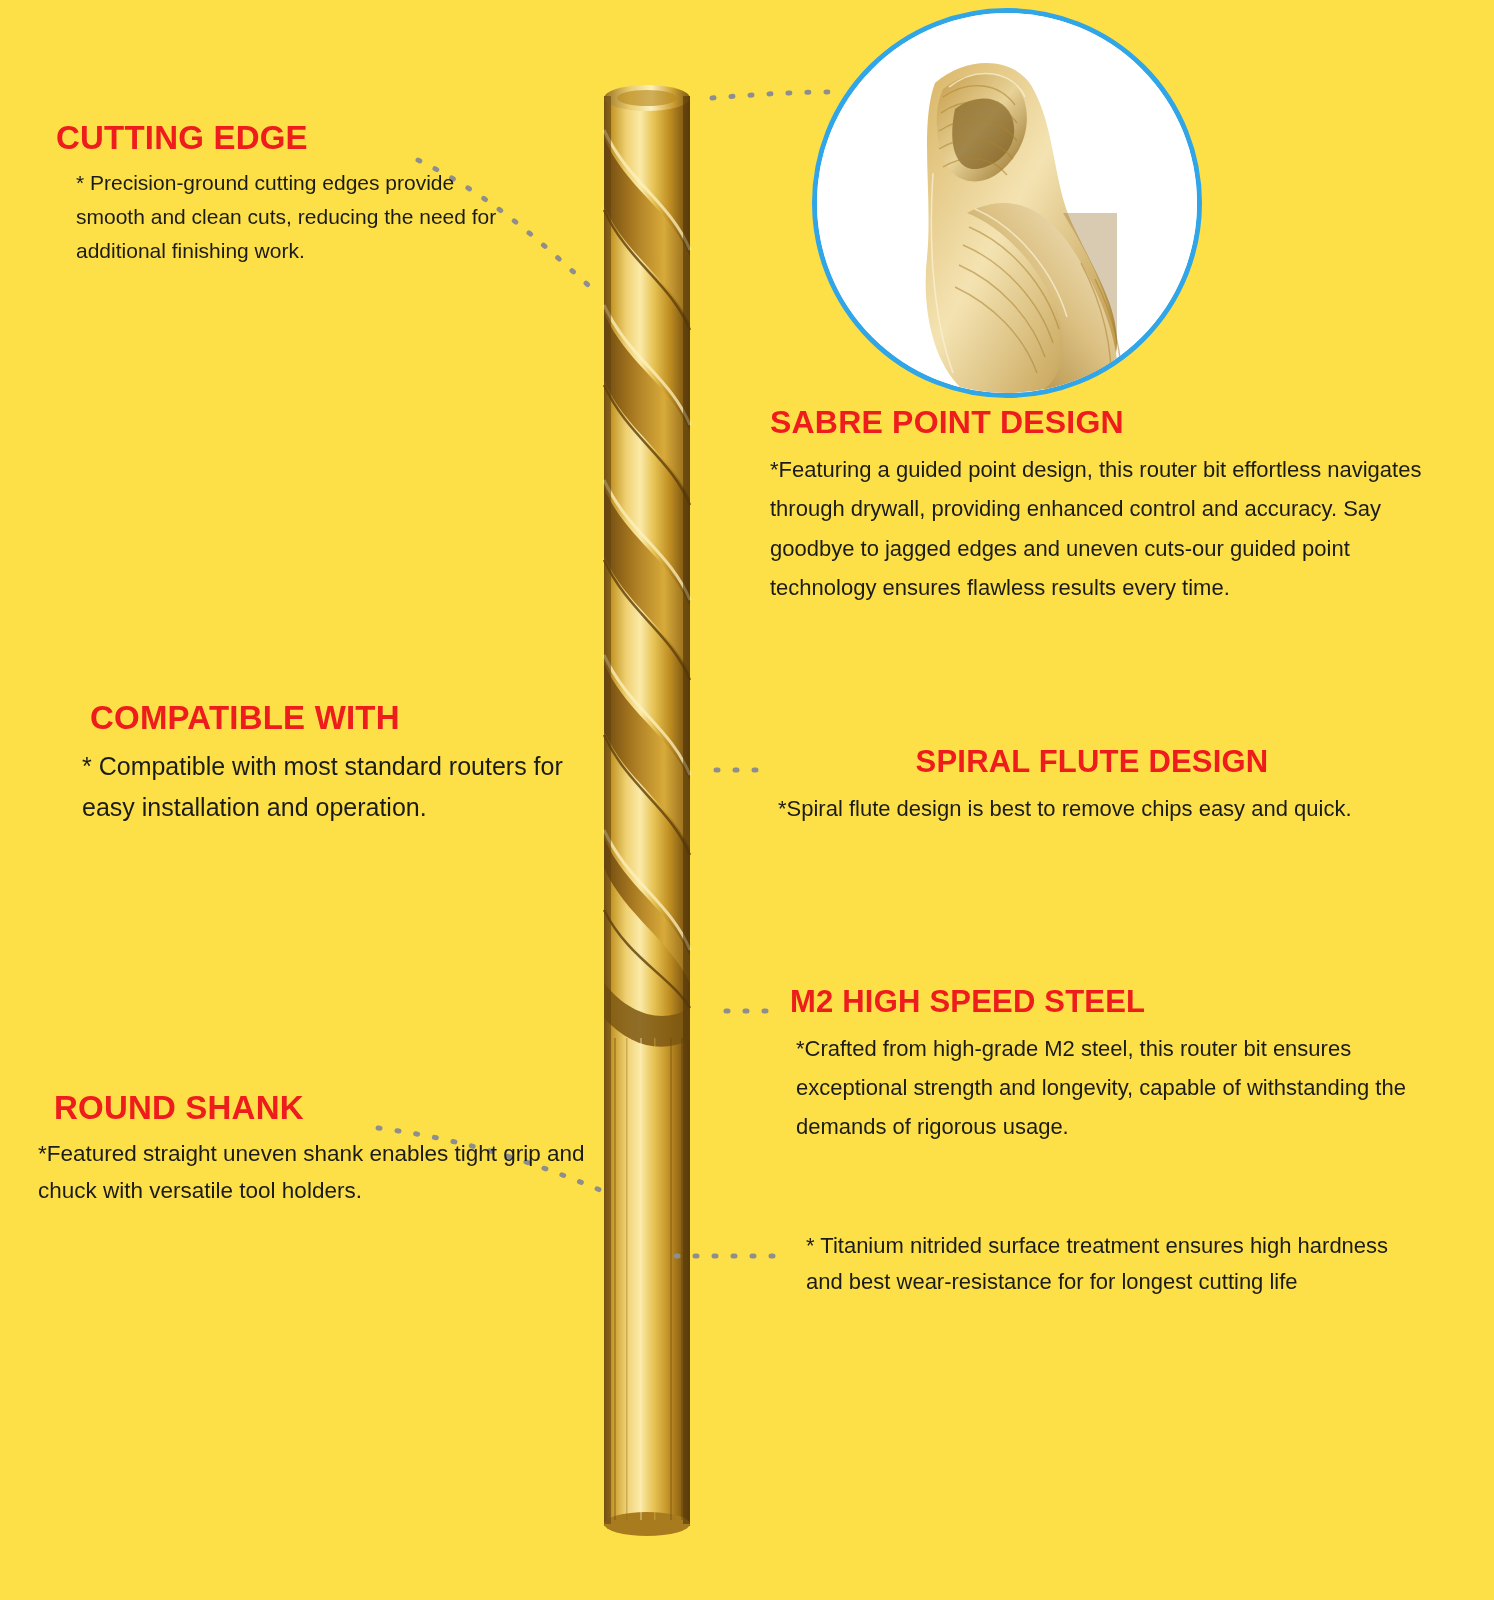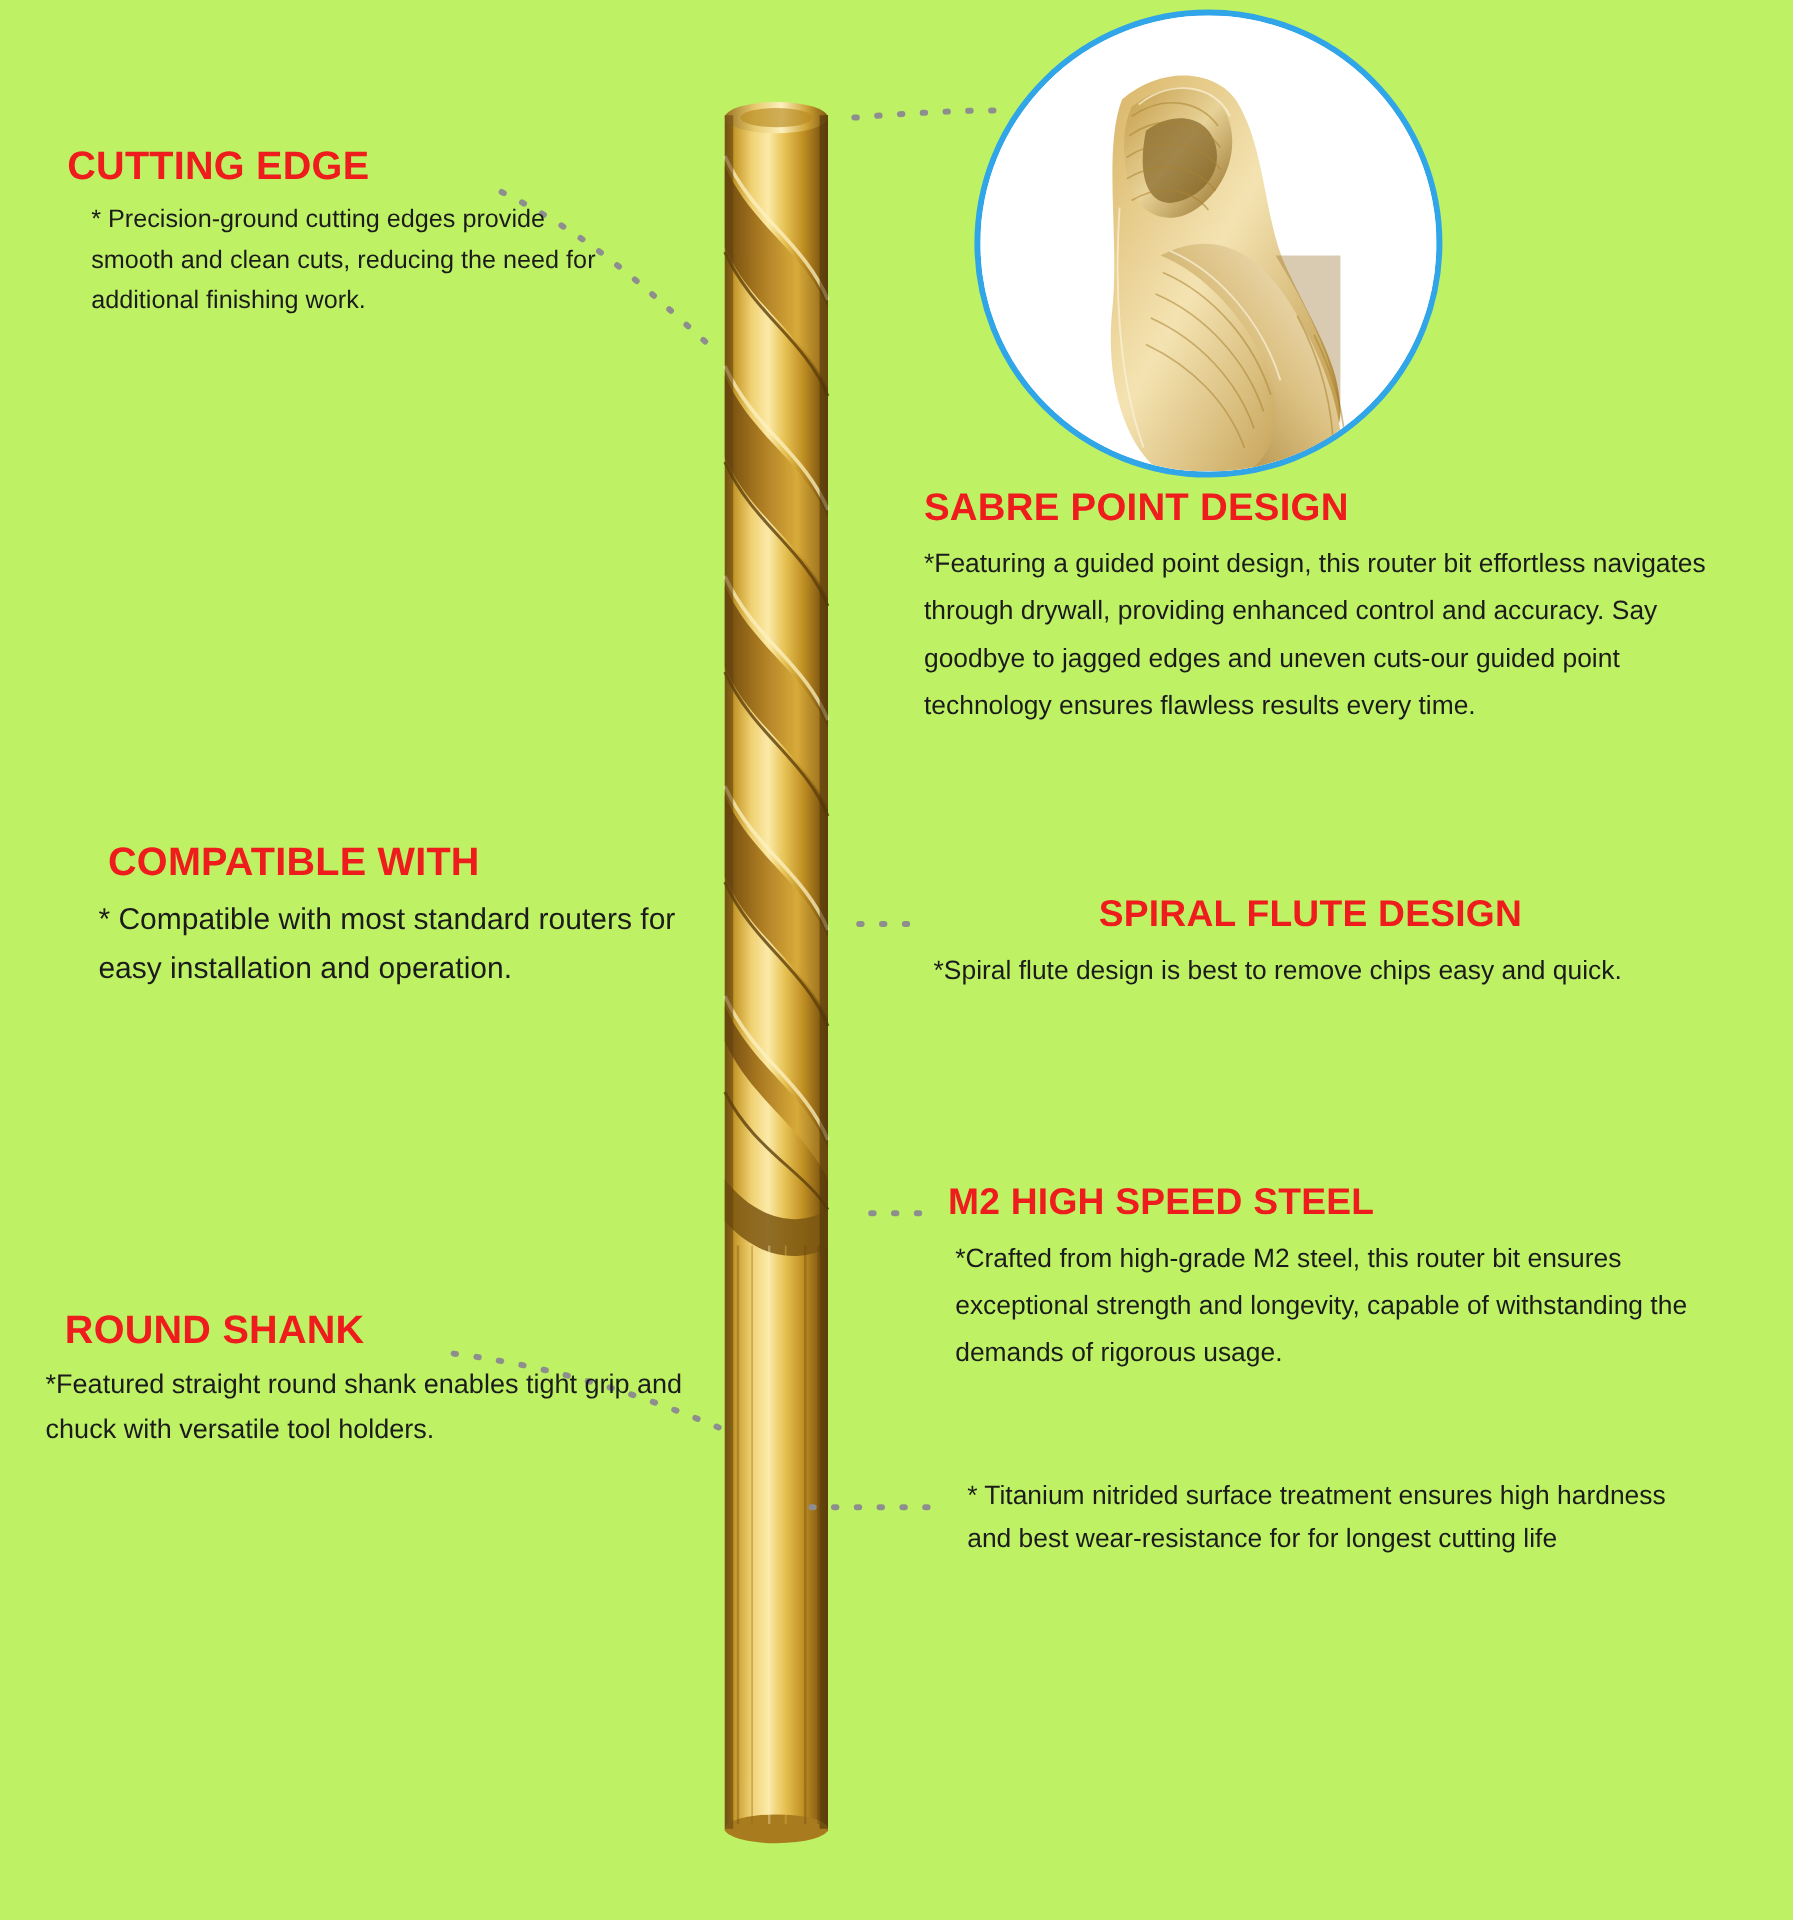--- a/index.html
+++ b/index.html
@@ -7,21 +7,21 @@
     padding: 0;
     background: #ffffff;
   }
   body {
     font-family: "Liberation Sans", sans-serif;
   }
   #page {
     position: relative;
     width: 1494px;
     height: 1600px;
-    background: #bef264;
+    background: #fde047;
     overflow: hidden;
   }
 
   
   .callout {
     position: absolute;
   }
   .callout .title {
     color: #ee1c1c;
     font-weight: bold;
@@ -257,21 +257,21 @@
     <p class="body">* Precision-ground cutting edges provide smooth and clean cuts, reducing the need for additional finishing work.</p>
   </div>
 
   <div class="callout" id="callout-compatible">
     <h2 class="title">COMPATIBLE WITH</h2>
     <p class="body">* Compatible with most standard routers for easy installation and operation.</p>
   </div>
 
   <div class="callout" id="callout-round-shank">
     <h2 class="title">ROUND SHANK</h2>
-    <p class="body">*Featured straight round shank enables tight grip and chuck with versatile tool holders.</p>
+    <p class="body">*Featured straight uneven shank enables tight grip and chuck with versatile tool holders.</p>
   </div>
 
   <div class="callout" id="callout-sabre">
     <h2 class="title">SABRE POINT DESIGN</h2>
     <p class="body">*Featuring a guided point design, this router bit effortless navigates through drywall, providing enhanced control and accuracy. Say goodbye to jagged edges and uneven cuts-our guided point technology ensures flawless results every time.</p>
   </div>
 
   <div class="callout" id="callout-spiral">
     <h2 class="title">SPIRAL FLUTE DESIGN</h2>
     <p class="body">*Spiral flute design is best to remove chips easy and quick.</p>

